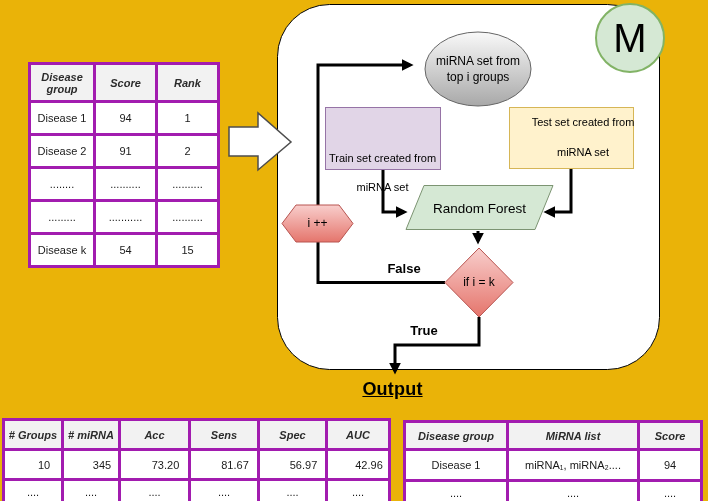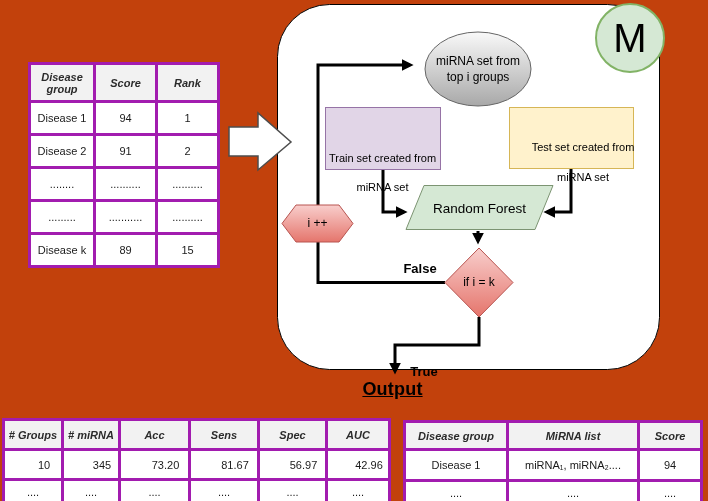--- a/index.html
+++ b/index.html
@@ -1,17 +1,17 @@
 <!DOCTYPE html>
 <html><head>
 <meta charset="utf-8">
 <style>
   html,body{margin:0;padding:0;background:#fff;}
   .canvas{
-    position:relative;width:708px;height:501px;background:#c2410c;
+    position:relative;width:708px;height:501px;background:#eab308;
     font-family:"Liberation Sans",sans-serif;overflow:hidden;color:#1a1a1a;
   }
   .layer{position:absolute;left:0;top:0;}
   .lbl{
     position:absolute;display:flex;align-items:center;justify-content:center;
     text-align:center;white-space:pre-line;color:#000;line-height:1.35;
   }
   .lbl.small{font-size:11px;}
   .lbl.mid{font-size:12px;}
   .lbl.rf{font-size:13.5px;}
@@ -73,28 +73,28 @@
     <path d="M282 223.5 L296 205 L339 205 L353 223.5 L339 242 L296 242 Z" fill="url(#gradRed)" stroke="#b85450"></path>
     <circle cx="630" cy="38" r="34" fill="#d5e8d4" stroke="#82b366" stroke-width="2"></circle>
     <polygon points="229,127 258,127 258,113 291,142 258,170 258,156 229,156" fill="#ffffff" stroke="#4d4d4d" stroke-width="1.5"></polygon>
   </svg>
 
   <div class="lbl mid" style="left:420px;top:47px;width:116px;height:44px;">miRNA set from
 top i groups</div>
   <div class="lbl small" style="left:325px;top:107px;width:115px;height:62px;margin-top:35px;">Train set created from
 
 miRNA set</div>
-  <div class="lbl small" style="left:509px;top:107px;width:148px;height:61px;margin-top:25px;">Test set created from
+  <div class="lbl small" style="left:509px;top:107px;width:148px;height:61px;">Test set created from
 
 miRNA set</div>
   <div class="lbl rf" style="left:406px;top:185px;width:147px;height:48px;">Random Forest</div>
   <div class="lbl mid" style="left:282px;top:205px;width:71px;height:37px;">i ++</div>
   <div class="lbl mid" style="left:445px;top:248px;width:68px;height:69px;">if i = k</div>
-  <div class="lbl bold13" style="left:391px;top:260px;width:58px;height:18px;">False</div>
-  <div class="lbl bold13" style="left:395px;top:322px;width:58px;height:18px;margin-top:41px;">True</div>
+  <div class="lbl bold13" style="left:375px;top:260px;width:58px;height:18px;">False</div>
+  <div class="lbl bold13" style="left:395px;top:322px;width:58px;height:18px;">True</div>
   <div class="lbl output" style="left:345px;top:378px;width:95px;height:22px;">Output</div>
   <div class="lbl mbig" style="left:596px;top:11px;width:68px;height:54px;">M</div>
 
   <table class="tbl" id="rank-table">
     <colgroup>
         <col style="width:65px">
         <col style="width:62px">
         <col style="width:62px">
       </colgroup>
     <thead>
@@ -120,21 +120,21 @@
         <td>..........</td>
         <td>..........</td>
       </tr>
       <tr>
         <td>.........</td>
         <td>...........</td>
         <td>..........</td>
       </tr>
       <tr>
         <td>Disease k</td>
-        <td>89</td>
+        <td>54</td>
         <td>15</td>
       </tr>
     </tbody>
   </table>
 
   <table class="tbl" id="metrics-table">
     <colgroup>
       <col style="width:59px">
         <col style="width:57px">
         <col style="width:70px">

